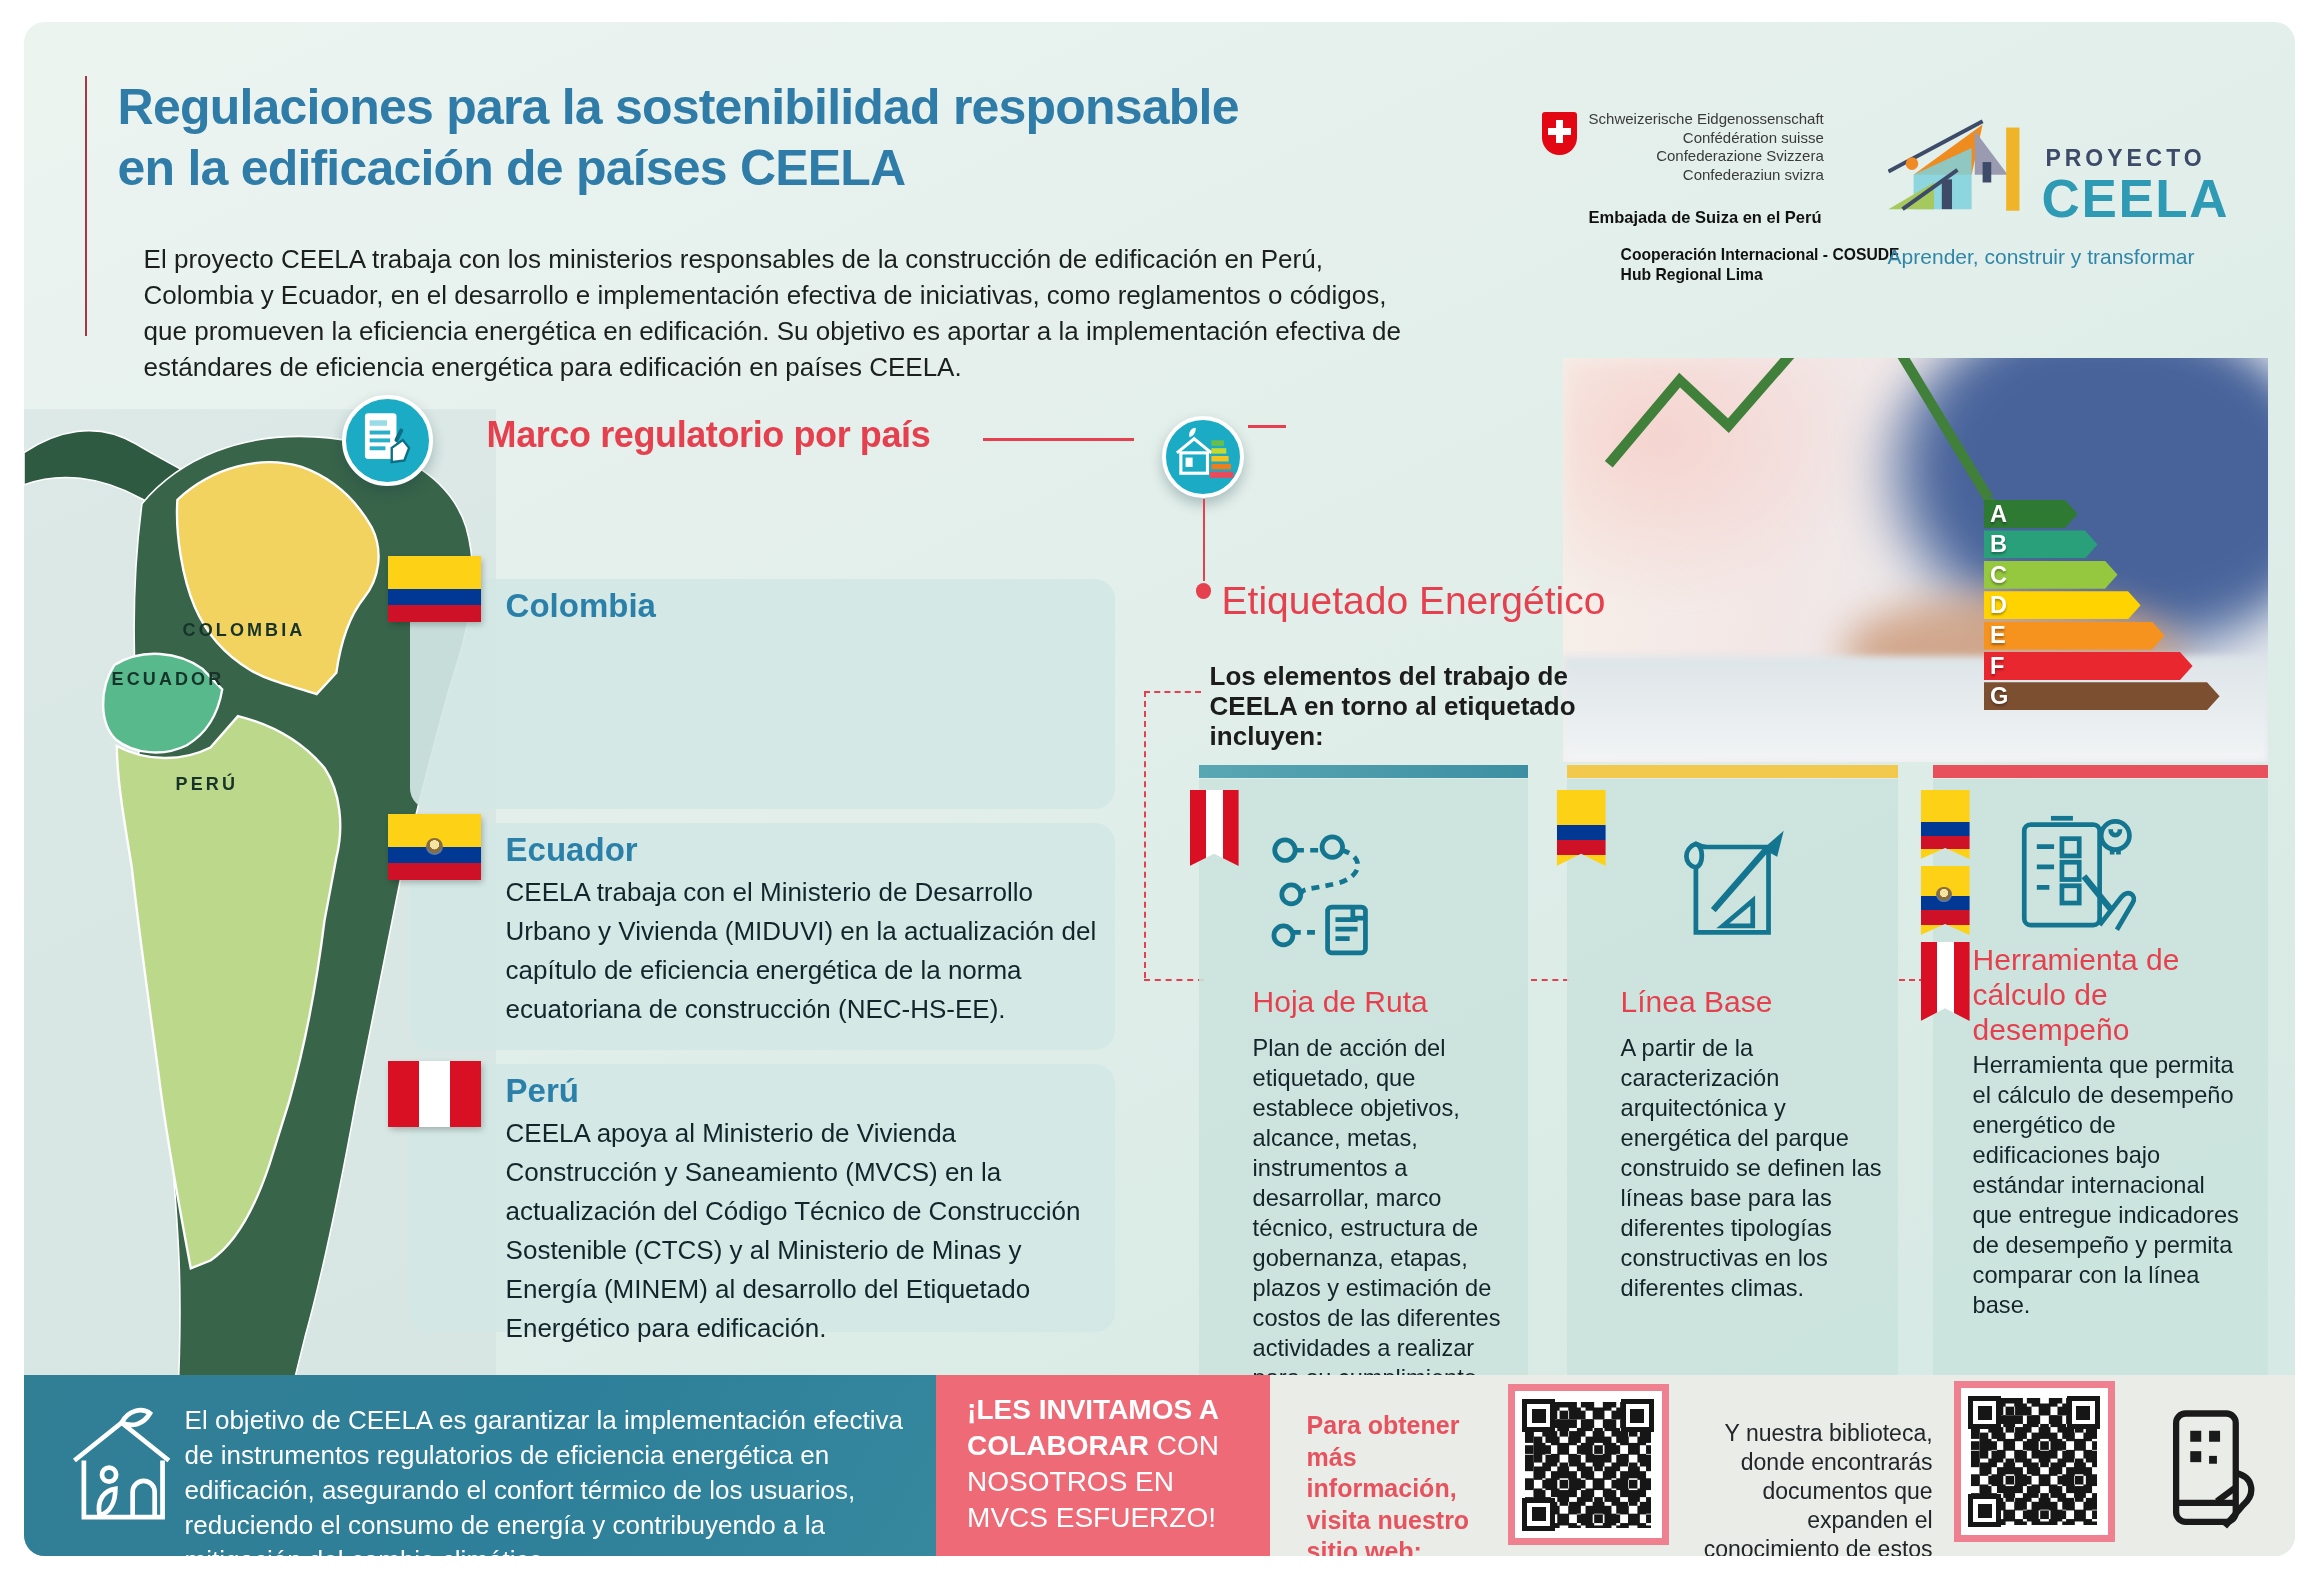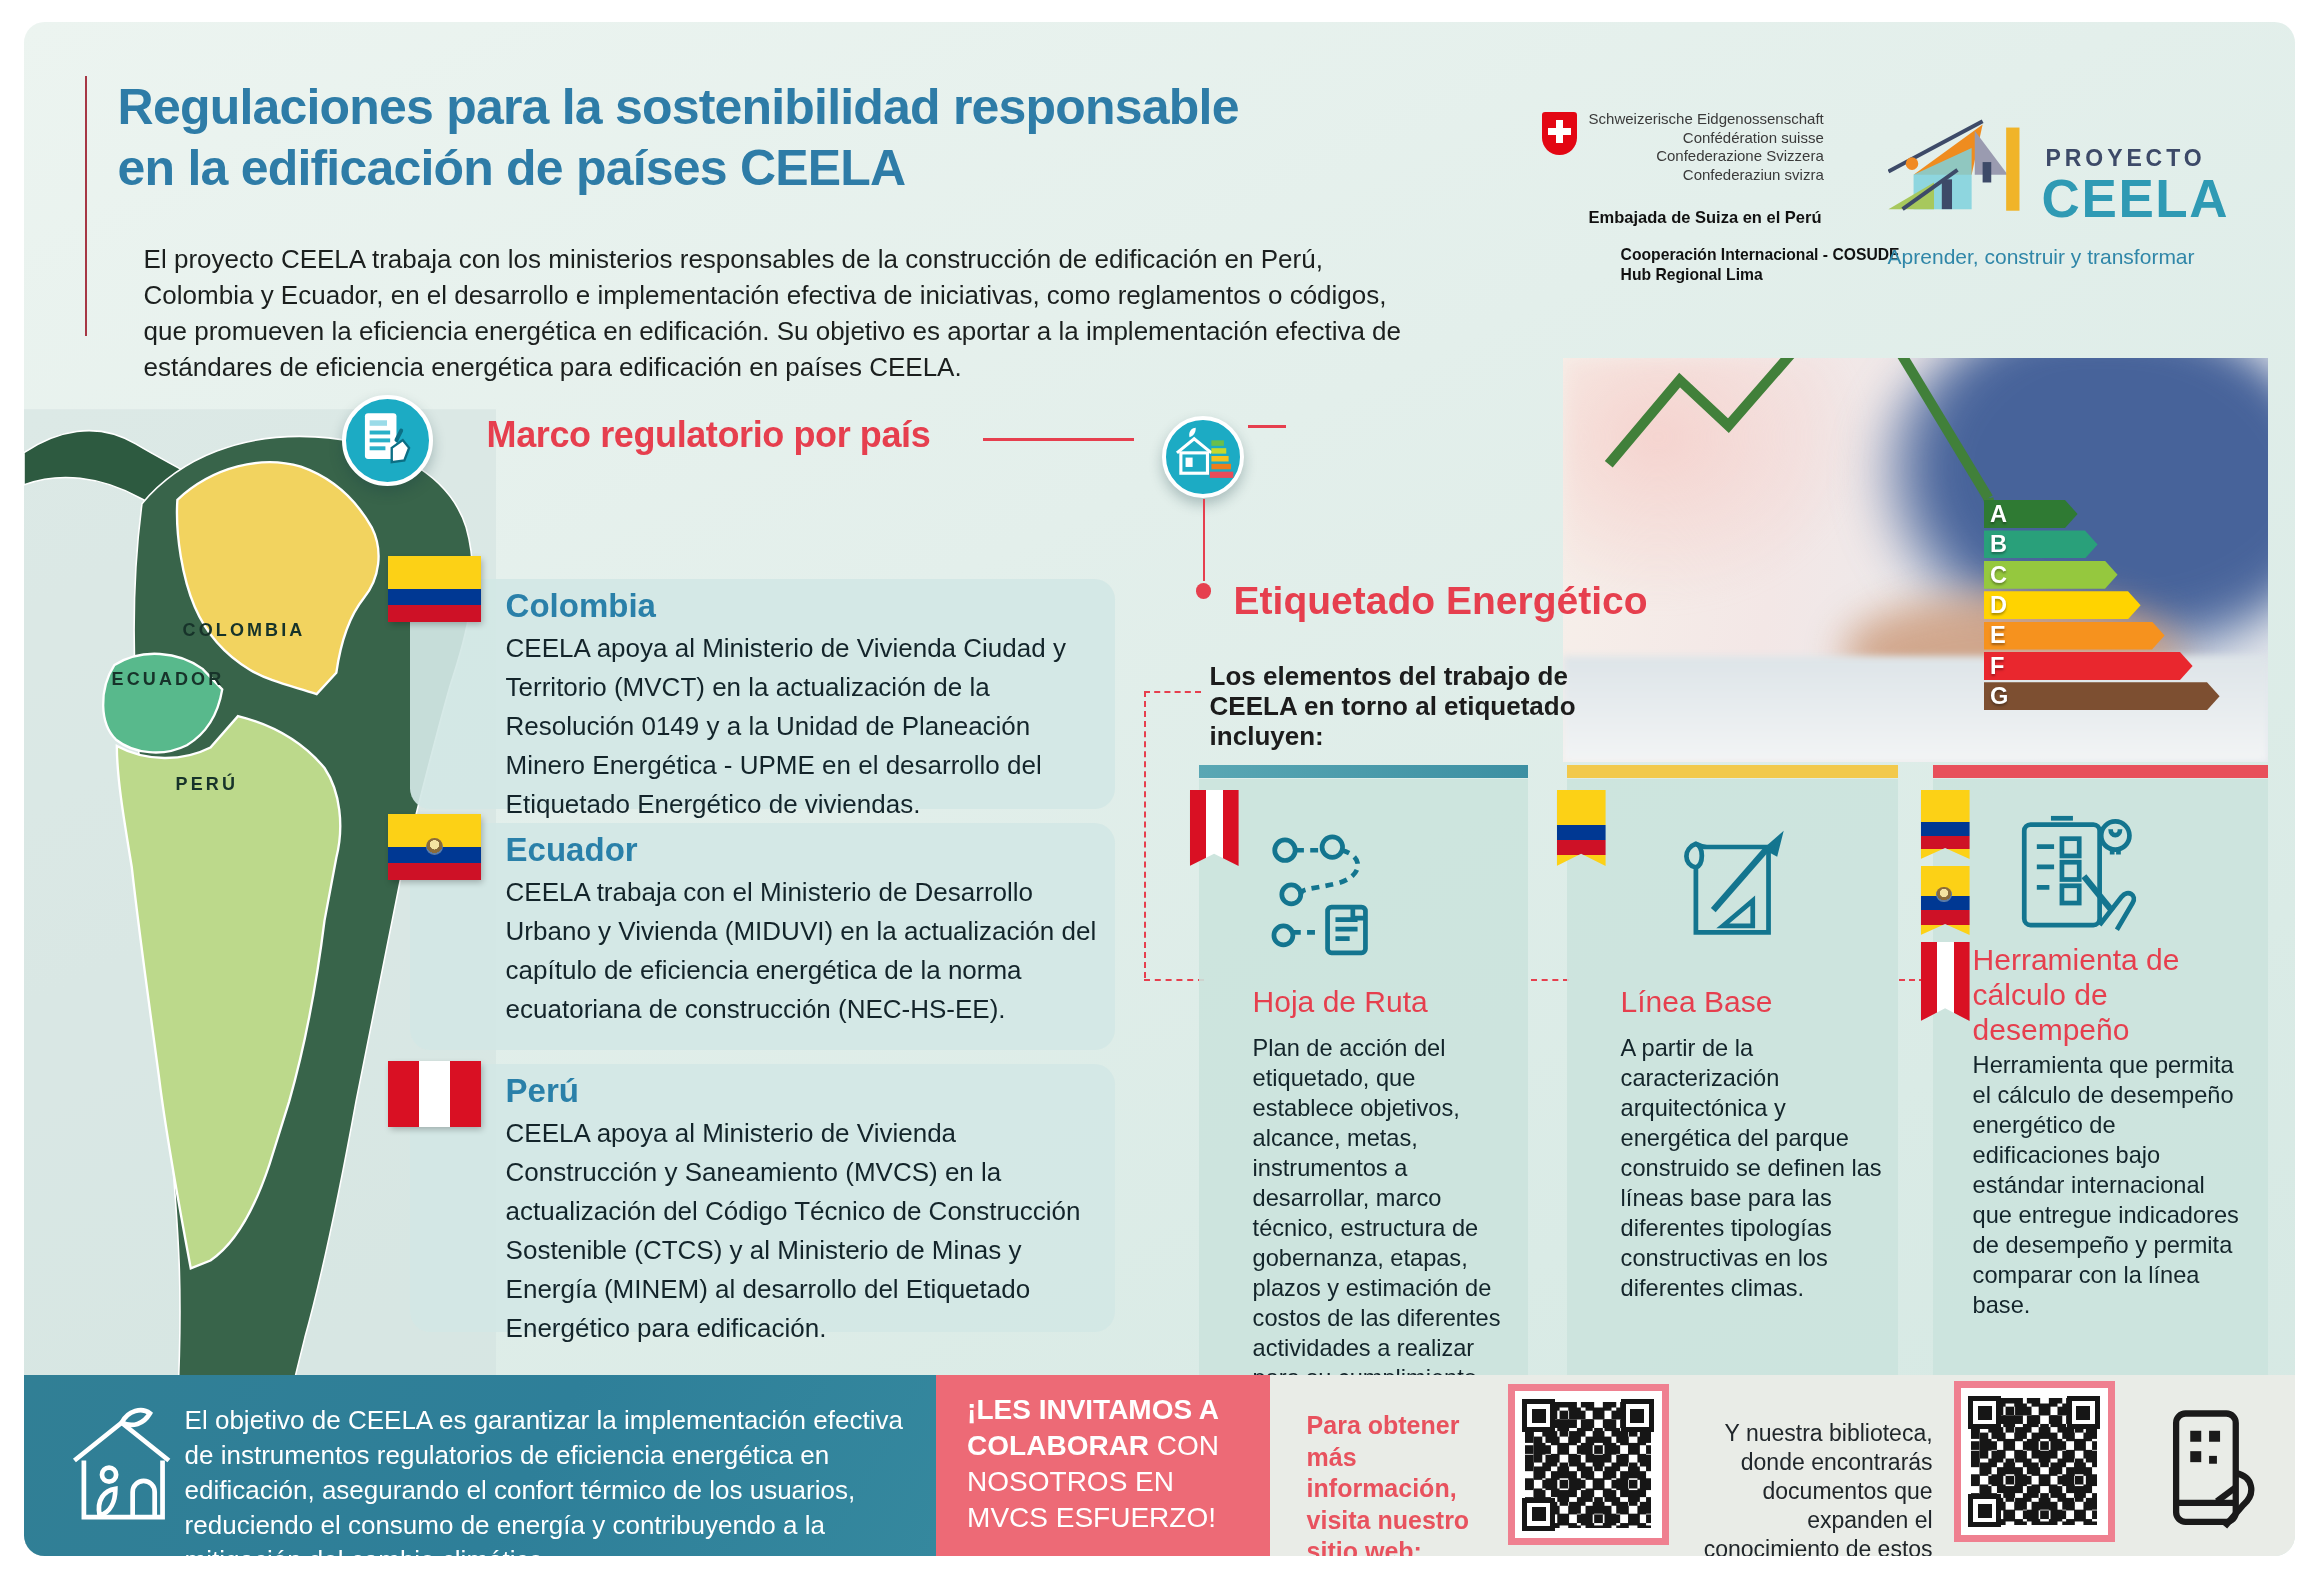--- a/index.html
+++ b/index.html
@@ -59,21 +59,21 @@
     background:radial-gradient(circle at 50% 40%, #f4e3a1 0 35%, #8a6b3a 36% 60%, #5b7ba6 61% 100%); }
   #flag-peru { top:1039px; left:364px; width:93px; height:66px;
     background:linear-gradient(to right,#d91023 0 33%,#ffffff 33% 67%,#d91023 67% 100%); }
 
   
   #etiq-badge { left:1138px; top:394px; width:82px; height:82px; }
   #etiq-tick { left:1224px; top:403px; width:38px; height:3.1px; background:#e63f4e; }
   #etiq-vline { left:1179px; top:477px; width:2.4px; height:82px; background:#e63f4e; }
   #etiq-dot { left:1172px; top:561px; width:15.7px; height:15.7px; border-radius:50%; background:#e63f4e; }
   #ademas-text { left:1279px; top:442px; width:283px; font-size:27px; line-height:30px; font-weight:600; color:#1c1c1c; }
-  #etiq-heading { left:1198px; top:557px; font-size:39px; font-weight:bold; color:#e63f4e;margin-left:12px; }
+  #etiq-heading { left:1198px; top:557px; font-size:39px; font-weight:normal; color:#e63f4e; }
   #elementos-text { left:1186px; top:639px; width:378px; font-size:26px; line-height:30px; font-weight:600; color:#1c1c1c; }
 
   .dash-h { position:absolute; border-top:2.4px dashed #e63f4e; }
   .dash-v { position:absolute; border-left:2.4px dashed #e63f4e; }
   #dash-stub   { left:1120px; top:669px; width:57px; }
   #dash-down   { left:1120px; top:669px; height:287px; }
   #dash-mid    { left:1120px; top:957px; width:60px; }
   #dash-gap1   { left:1507px; top:957px; width:38px; }
   #dash-gap2   { left:1875px; top:957px; width:36px; }
 
@@ -222,21 +222,20 @@
       <rect x="30" y="60" width="20" height="5" fill="#29b0c8"></rect>
       <path d="M58,62 l14,-10 l8,10 l-6,16 l-16,2 z" fill="#ffffff" stroke="#0b6e84" stroke-width="3"></path>
       <path d="M64,52 l6,-12" stroke="#0b6e84" stroke-width="5" stroke-linecap="round"></path>
     </svg>
   </div>
   <div id="marco-heading" class="abs">Marco regulatorio por país</div>
   <div id="marco-rule" class="abs"></div>
 
   <div class="country-card" id="card-colombia">
     <div class="card-heading">Colombia</div>
-    <div class="card-body">CEELA apoya al Ministerio de Vivienda Ciudad y Territorio (MVCT) en la actualización de la Resolución 0149 y a la Unidad de Planeación Minero Energética - UPME en el desarrollo del Etiquetado Energético de viviendas.</div>
   </div>
   <div class="flag flag-co-card" id="flag-colombia"></div>
 
   <div class="country-card" id="card-ecuador">
     <div class="card-heading">Ecuador</div>
     <div class="card-body">CEELA trabaja con el Ministerio de Desarrollo Urbano y Vivienda (MIDUVI) en la actualización del capítulo de eficiencia energética de la norma ecuatoriana de construcción (NEC-HS-EE).</div>
   </div>
   <div class="flag flag-co-card" id="flag-ecuador"></div>
 
   <div class="country-card" id="card-peru">

